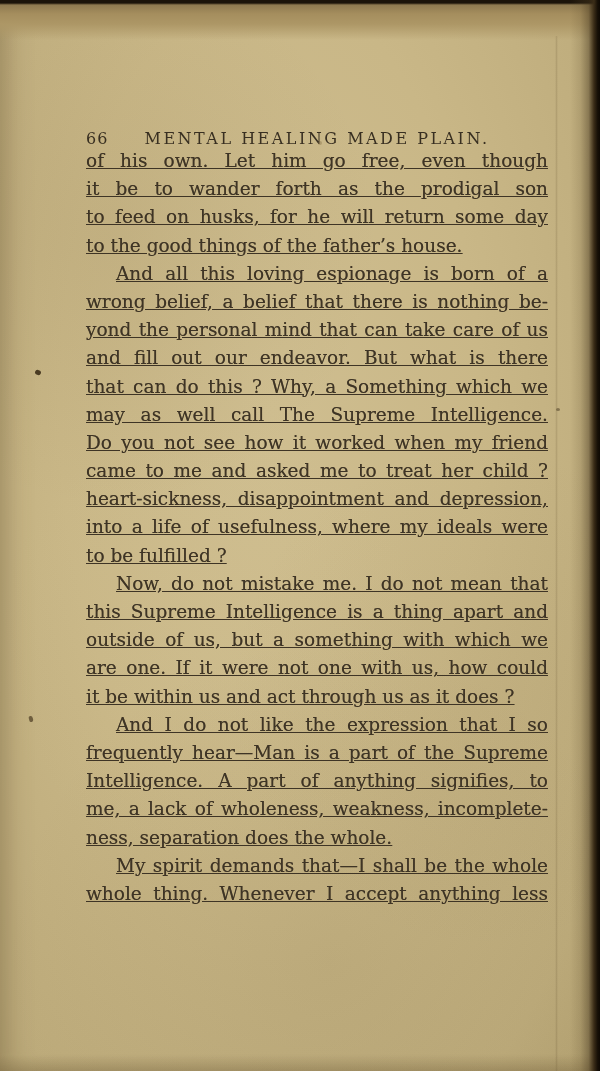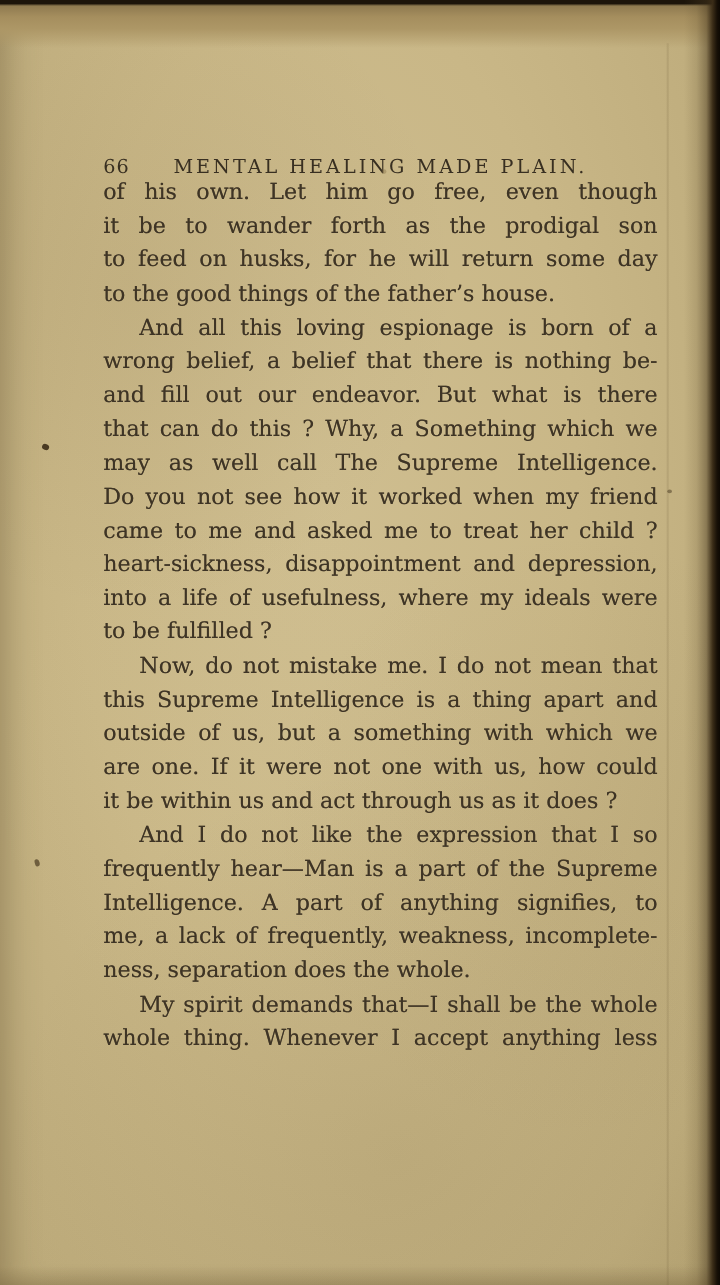--- a/index.html
+++ b/index.html
@@ -64,20 +64,21 @@
   .body-text{
     position:absolute;top:147px;left:86px;width:462px;
     font-size:18.5px;
     text-shadow:0 0 0.5px rgba(62,52,37,0.6);
   }
   .line{
     height:28.2px;line-height:28.2px;
     white-space:nowrap0; 
     text-align:justify;
     text-align-last:justify;
+    text-decoration:underline;
   }
   .line.last{text-align-last:left;}
   .line.indent{text-indent:30px;}
 
   .speck{position:absolute;border-radius:50%;pointer-events:none;}
   .speck1{left:35px;top:370px;width:6px;height:5px;background:#4a3b22;transform:rotate(20deg);}
   .speck2{left:29px;top:716px;width:4px;height:6px;background:rgba(90,74,46,0.8);border-radius:40% 60% 60% 40%;transform:rotate(-15deg);}
   .speck3{left:556px;top:408px;width:4px;height:3px;background:rgba(80,66,40,0.55);}
   .speck4{left:318px;top:141px;width:4px;height:4px;background:rgba(130,110,70,0.4);}
 </style>
@@ -94,39 +95,40 @@
 
   <div class="body-text">
 
     <div class="line">of his own.  Let him go free, even though</div>
     <div class="line">it be to wander forth as the prodigal son</div>
     <div class="line">to feed on husks, for he will return some day</div>
     <div class="line last">to the good things of the father’s house.</div>
 
     <div class="line indent">And all this loving espionage is born of a</div>
     <div class="line">wrong belief, a belief that there is nothing be-</div>
+    <div class="line">yond the personal mind that can take care of us</div>
     <div class="line">and fill out our endeavor.  But what is there</div>
     <div class="line">that can do this ?  Why, a Something which we</div>
     <div class="line">may as well call The Supreme Intelligence.</div>
     <div class="line">Do you not see how it worked when my friend</div>
     <div class="line">came to me and asked me to treat her child ?</div>
     <div class="line">heart-sickness, disappointment and depression,</div>
     <div class="line">into a life of usefulness, where my ideals were</div>
     <div class="line last">to be fulfilled ?</div>
 
     <div class="line indent">Now, do not mistake me.  I do not mean that</div>
     <div class="line">this Supreme Intelligence is a thing apart and</div>
     <div class="line">outside of us, but a something with which we</div>
     <div class="line">are one.  If it were not one with us, how could</div>
     <div class="line last">it be within us and act through us as it does ?</div>
 
     <div class="line indent">And I do not like the expression that I so</div>
     <div class="line">frequently hear—Man is a part of the Supreme</div>
     <div class="line">Intelligence.  A part of anything signifies, to</div>
-    <div class="line">me, a lack of frequently, weakness, incomplete-</div>
+    <div class="line">me, a lack of wholeness, weakness, incomplete-</div>
     <div class="line last">ness, separation does the whole.</div>
 
     <div class="line indent">My spirit demands that—I shall be the whole</div>
     <div class="line">whole thing.  Whenever I accept anything less</div>
   </div>
 
   <div class="speck speck1"></div>
   <div class="speck speck2"></div>
   <div class="speck speck3"></div>
   <div class="speck speck4"></div>

